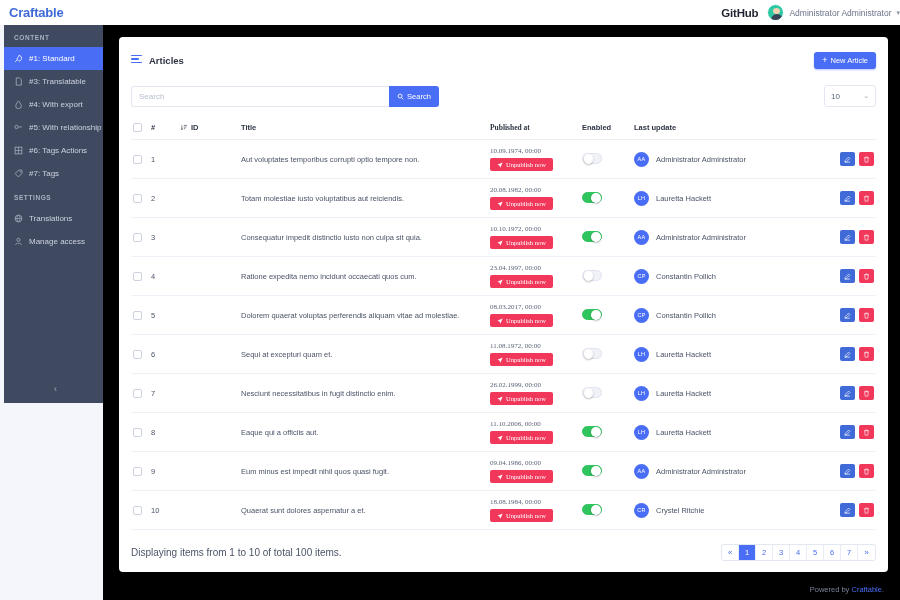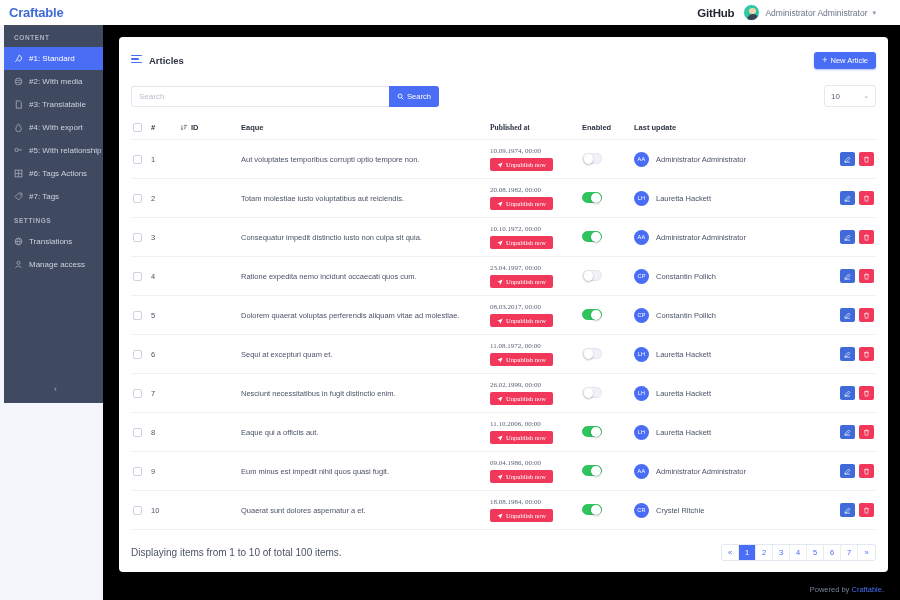--- a/index.html
+++ b/index.html
@@ -12,21 +12,21 @@
   
   .topbar {
     position: absolute; top: 0; left: 0; width: 900px; height: 25px;
     background: #ffffff; display: flex; align-items: center;
   }
   .brand {
     width: 103px; padding-left: 9px;
     font-size: 13px; font-weight: bold; color: #3f6ad8; letter-spacing: -0.2px;
   }
   .topbar-right {
-    margin-left: auto; display: flex; align-items: center; gap: 9px; padding-right: 24px; text-align: center;
+    margin-left: auto; display: flex; align-items: center; gap: 9px; padding-right: 0; text-align: center;
   }
   .gh-label { font-size: 11.5px; font-weight: bold; color: #1f2430; letter-spacing: -0.2px; }
   .user-box { display: flex; align-items: center; gap: 5px; }
   .avatar-hdr {
     width: 17px; height: 17px; border-radius: 50%;
     background: #2ec9a4; position: relative; overflow: hidden;
     border: 1px solid #ffffff;
   }
   .avatar-hdr::before {
     content: ""; position: absolute; left: 5px; top: 3px;
@@ -201,30 +201,20 @@
 <div class="sidebar">
   <div id="side-body">
       <div class="side-head">CONTENT</div>
       <div class="side-item active">
         <span class="side-icon">
           <svg viewBox="0 0 16 16">
             <path d="M2 14 L6 10 M9 2 C13 3 14 7 13 10 L9 13 L5 9 L8 5 Z" fill="none" stroke="currentColor" stroke-width="1.4"></path>
           </svg>
         </span>
         <span>#1: Standard</span>
-      </div>
-      <div class="side-item">
-        <span class="side-icon">
-          <svg viewBox="0 0 16 16">
-            <circle cx="8" cy="8" r="6" fill="none" stroke="currentColor" stroke-width="1.4"></circle>
-            <line x1="3" y1="6" x2="13" y2="6" stroke="currentColor" stroke-width="1.2"></line>
-            <line x1="3" y1="10" x2="13" y2="10" stroke="currentColor" stroke-width="1.2"></line>
-          </svg>
-        </span>
-        <span>#2: With media</span>
       </div>
       <div class="side-item">
         <span class="side-icon">
           <svg viewBox="0 0 16 16">
             <path d="M4 1.5 h6 l3 3 v10 h-9 z" fill="none" stroke="currentColor" stroke-width="1.4"></path>
           </svg>
         </span>
         <span>#3: Translatable</span>
       </div>
       <div class="side-item">
@@ -331,21 +321,21 @@
           <th class="c-num">#</th>
           <th class="c-id">
             <svg class="sort-ic" width="7" height="7" viewBox="0 0 16 16">
               <line x1="2" y1="3" x2="2" y2="13" stroke="#2e3444" stroke-width="1.4"></line>
               <polyline points="0.3,10.5 2,13 3.7,10.5" fill="none" stroke="#2e3444" stroke-width="1.4"></polyline>
               <line x1="6.5" y1="3.2" x2="14" y2="3.2" stroke="#2e3444" stroke-width="1.4"></line>
               <line x1="6.5" y1="7" x2="12" y2="7" stroke="#2e3444" stroke-width="1.4"></line>
               <line x1="6.5" y1="10.8" x2="10" y2="10.8" stroke="#2e3444" stroke-width="1.4"></line>
             </svg><span>ID</span>
           </th>
-          <th class="c-title">Eaque</th>
+          <th class="c-title">Title</th>
           <th class="c-pub">Published at</th>
           <th class="c-en">Enabled</th>
           <th class="c-upd">Last update</th>
           <th class="c-act"></th>
         </tr>
       </thead>
       <tbody id="tbody">
           <tr>
             <td class="c-chk">
               <span class="chk"></span>

